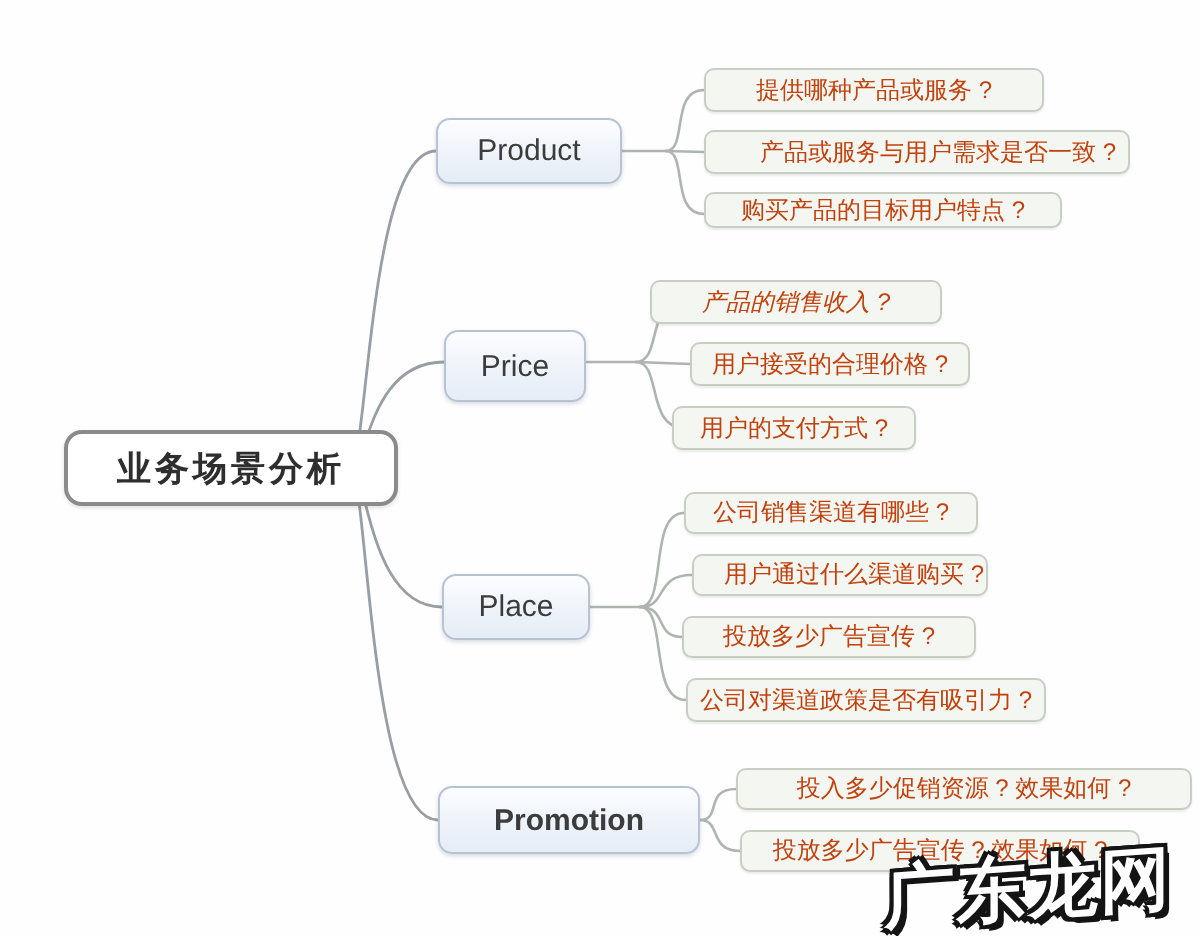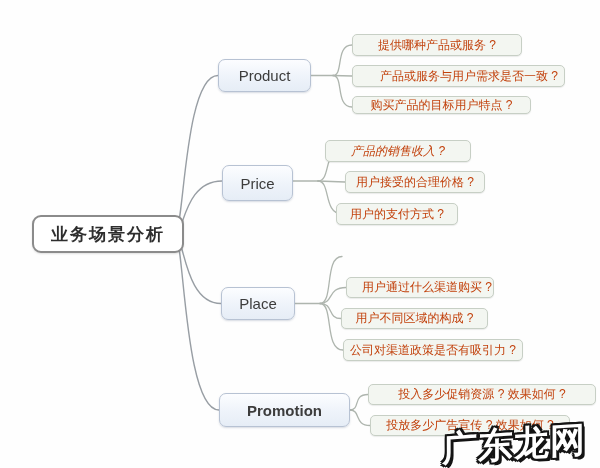--- a/index.html
+++ b/index.html
@@ -75,21 +75,21 @@
       <path d="M320,303.5 C334,303.5 324,350 343,350"></path>
     </g>
 
     <g stroke="#aeb5ae" stroke-width="1.3">
       <path d="M330,410 L350,410"></path>
       <path d="M350,410 C361,410 352,394.5 368,394.5"></path>
       <path d="M350,410 C361,410 354,425.5 370,425.5"></path>
     </g>
   </svg>
 
-  <div class="node root" style="left:32px;top:215px;width:152px;height:38px;">
+  <div class="node root" style="left:32px;top:215px;width:167px;height:38px;">
     <span>业务场景分析</span>
   </div>
 
   <div class="node branch" style="left:218px;top:59px;width:93px;height:33px;align-items:center;">
     <span>Product</span>
   </div>
   <div class="node branch" style="left:222px;top:165px;width:71px;height:36px;">
     <span>Price</span>
   </div>
   <div class="node branch" style="left:221px;top:287px;width:74px;height:33px;">
@@ -112,25 +112,28 @@
   <div class="node child" style="left:325px;top:140px;width:146px;height:22px;font-style:italic;">
     <span>产品的销售收入 ?</span>
   </div>
   <div class="node child" style="left:345px;top:171px;width:140px;height:22px;">
     <span>用户接受的合理价格 ?</span>
   </div>
   <div class="node child" style="left:336px;top:203px;width:122px;height:22px;">
     <span>用户的支付方式 ?</span>
   </div>
 
+  <div class="node child" style="left:342px;top:246px;width:147px;height:21px;">
+    <span>公司销售渠道有哪些 ?</span>
+  </div>
   <div class="node child" style="left:346px;top:277px;width:148px;height:21px;padding-left:20px;">
     <span>用户通过什么渠道购买 ?</span>
   </div>
   <div class="node child" style="left:341px;top:308px;width:147px;height:21px;">
-    <span>用户不同区域的构成 ?</span>
+    <span>投放多少广告宣传 ?</span>
   </div>
   <div class="node child" style="left:343px;top:339px;width:180px;height:22px;">
     <span>公司对渠道政策是否有吸引力 ?</span>
   </div>
 
   <div class="node child" style="left:368px;top:384px;width:228px;height:21px;">
     <span>投入多少促销资源 ? 效果如何 ?</span>
   </div>
   <div class="node child" style="left:370px;top:415px;width:200px;height:21px;">
     <span>投放多少广告宣传 ? 效果如何 ?</span>

